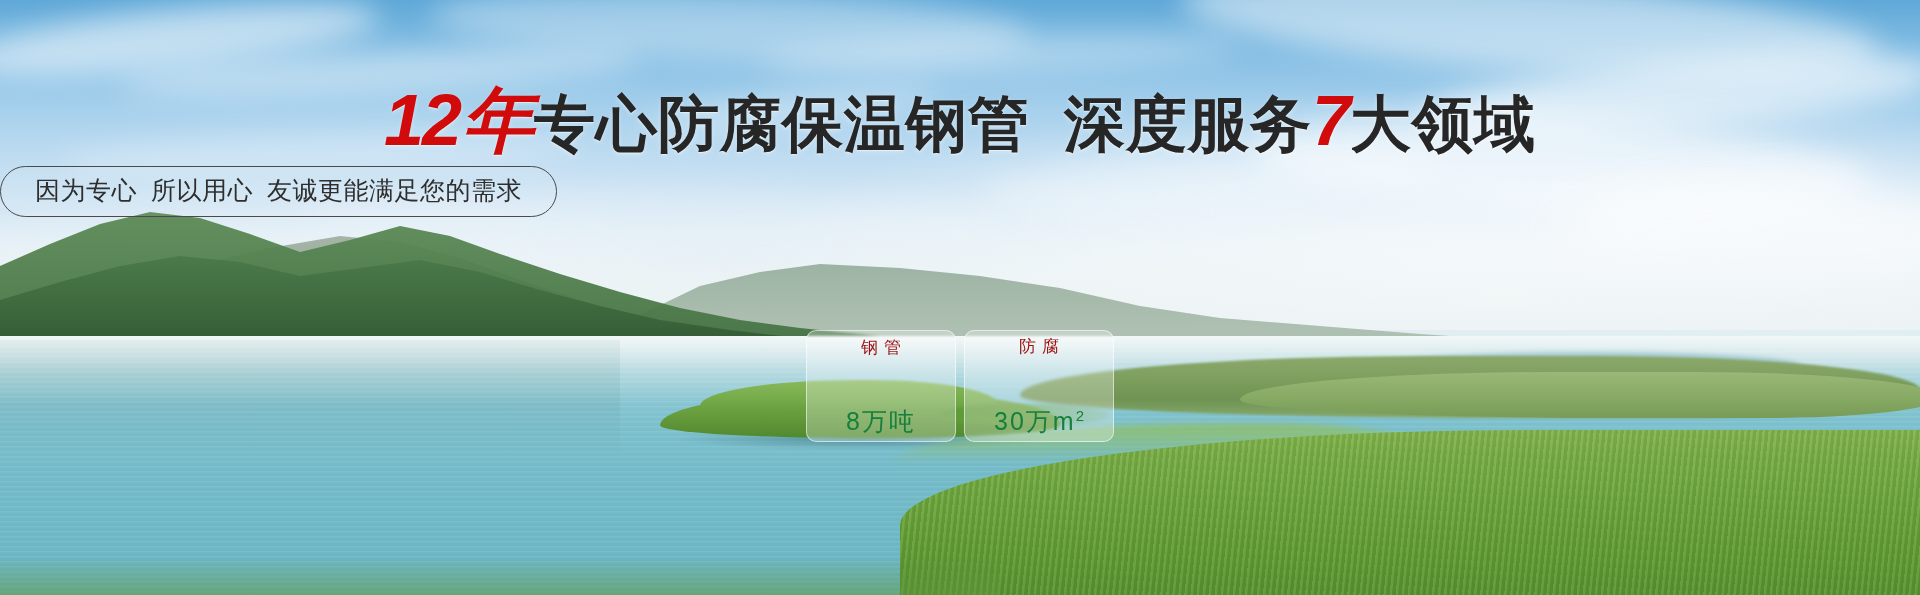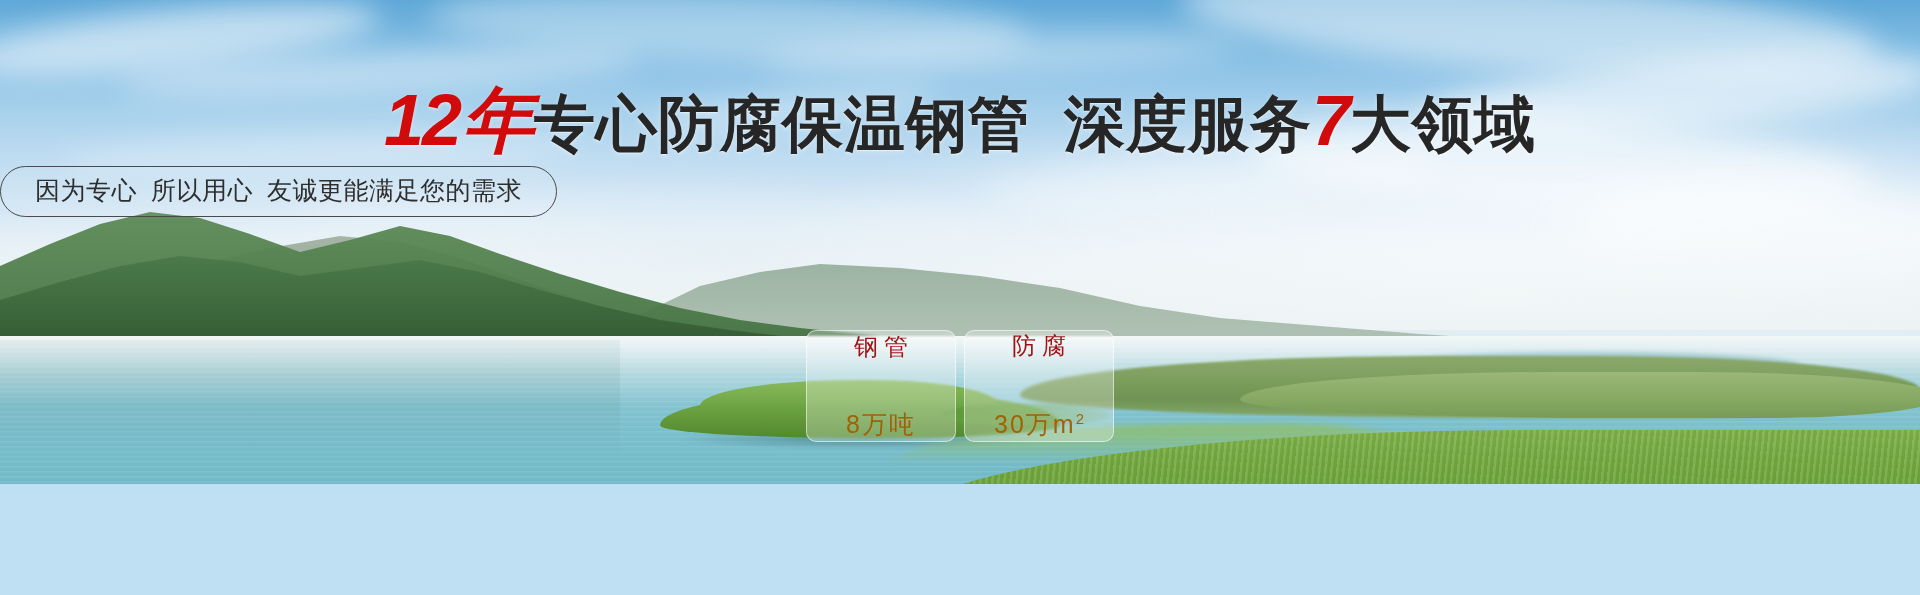--- a/index.html
+++ b/index.html
@@ -1,21 +1,21 @@
 <!DOCTYPE html>
 <html><head>
 <meta charset="utf-8">
 <style>
   html,body{margin:0;padding:0;}
   body{
     width:1920px;height:595px;overflow:hidden;
     font-family:"Liberation Sans","DejaVu Sans",sans-serif;
     background:#bfe0f2;
   }
-  .banner{position:relative;width:1920px;height:484px;overflow:hidden;}
+  .banner{position:relative;width:1920px;height:595px;overflow:hidden;}
 
   
   .bg{position:absolute;inset:0;overflow:hidden;}
 
   
   .sky{
     position:absolute;left:0;top:0;width:1920px;height:330px;
     background:
       linear-gradient(180deg,
         #5fa8d8 0%,
@@ -213,30 +213,30 @@
   .card{
     width:148px;height:110px;
     border-radius:10px;
     background:rgba(255,255,255,.28);
     border:1px solid rgba(255,255,255,.55);
     display:flex;flex-direction:column;
     align-items:center;justify-content:center;
     backdrop-filter:blur(1px);
   }
   .card .title{
-    font-size:24px;
+    font-size:17px;
     color:#9d1212;
     letter-spacing:6px;
     text-indent:6px;
     margin-bottom:16px;
     line-height:1;
   }
   .card .value{
     font-size:25px;
-    color:#a16207;
+    color:#15803d;
     letter-spacing:2px;
     line-height:1;
     white-space:nowrap;
     margin-top:37px;
   }
   .card .value sup{font-size:15px;letter-spacing:0;}
 </style>
 </head>
 <body>
 

